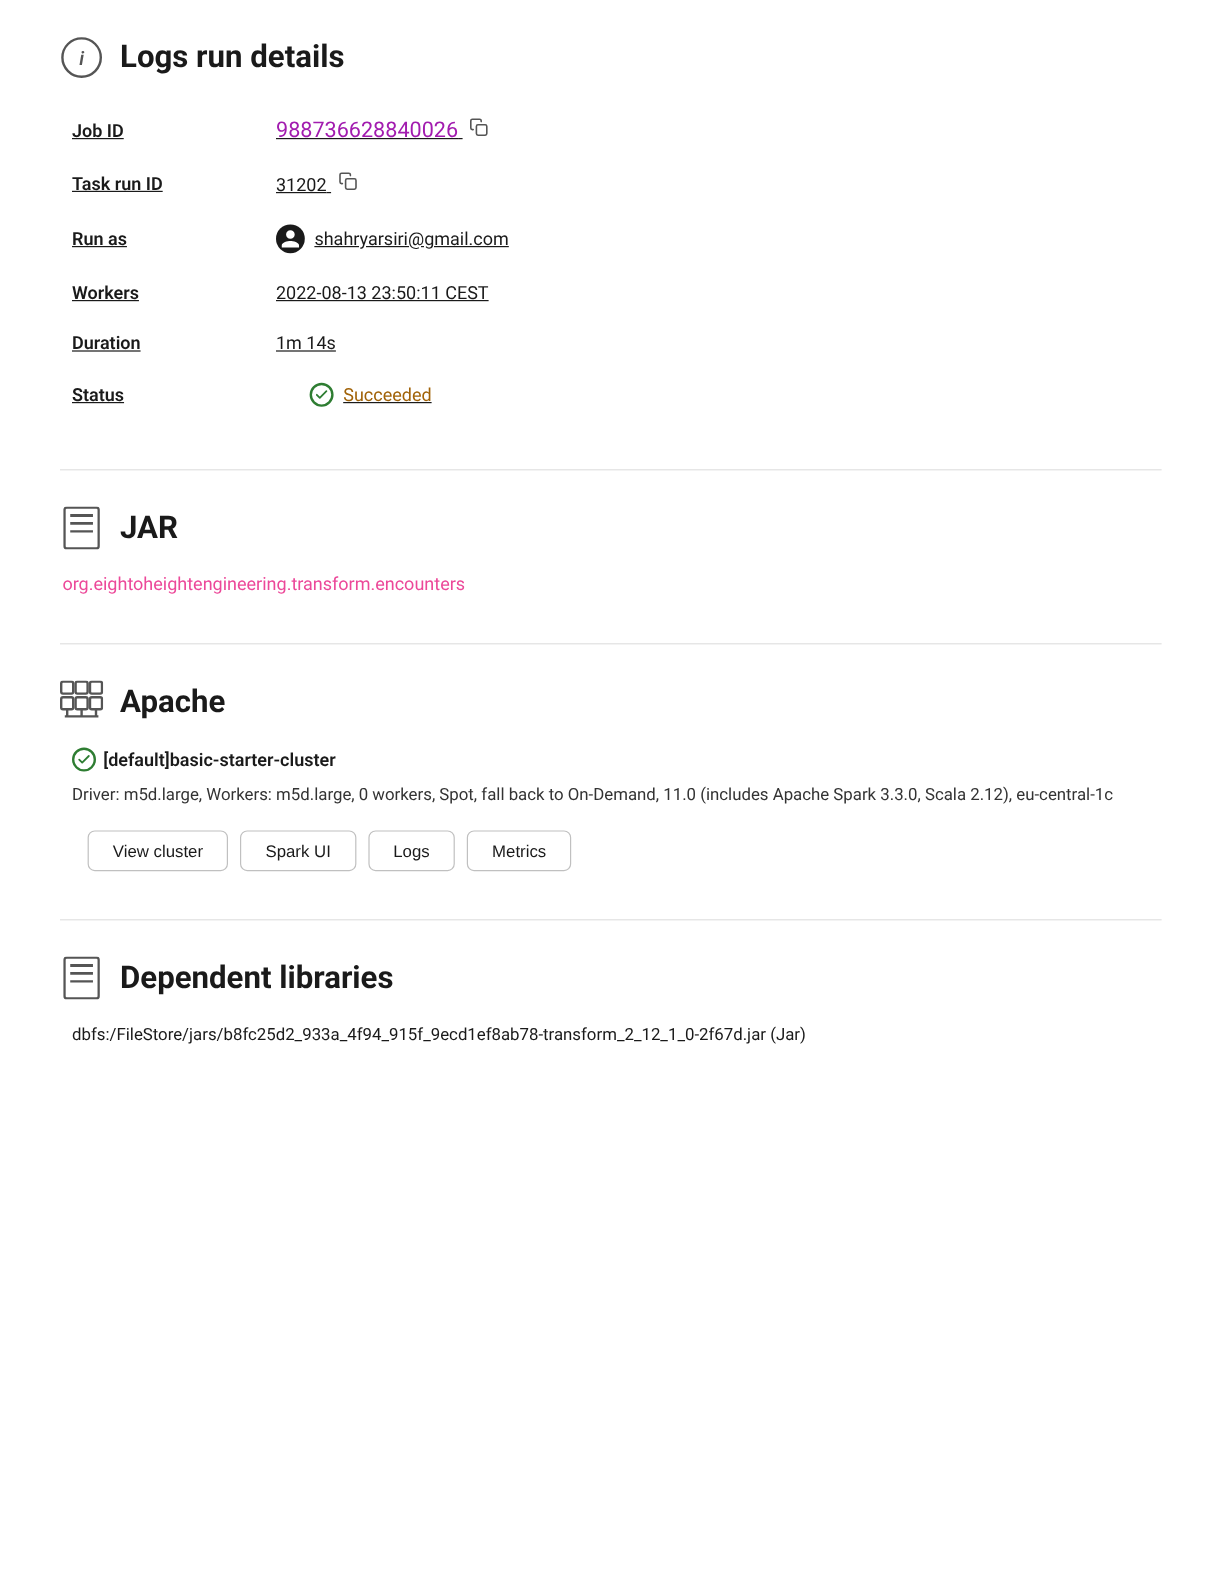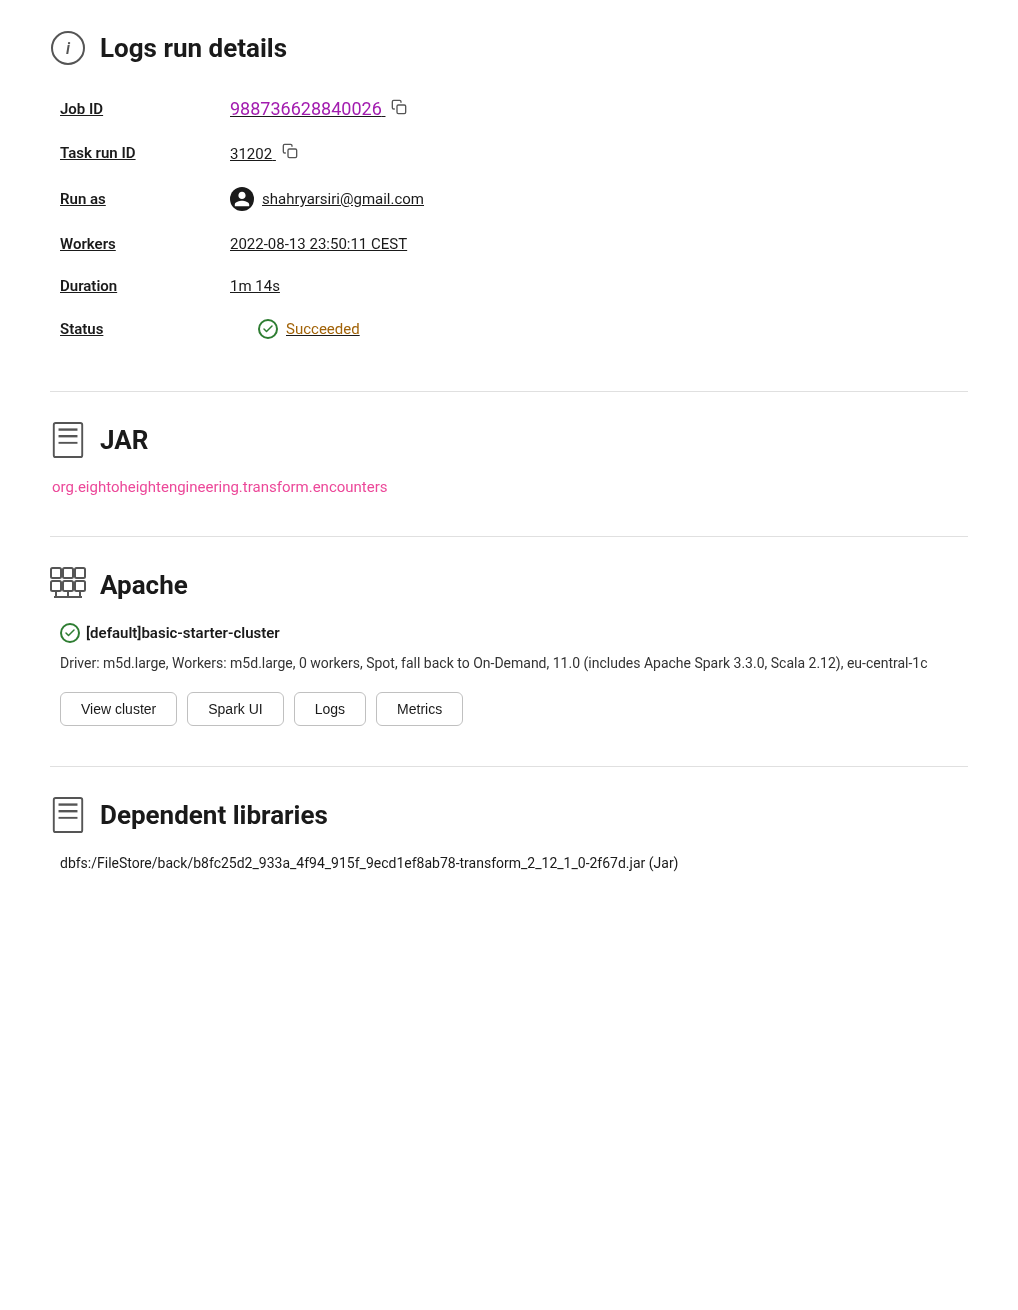--- a/index.html
+++ b/index.html
@@ -188,21 +188,21 @@
       color: #333;
       margin-bottom: 18px;
       margin-left: 10px;
       line-height: 1.5;
     }
 
     .compute-buttons {
       display: flex;
       gap: 10px;
       flex-wrap: wrap;
-      margin-left: 10px;
+      margin-left: 23px;
     }
 
     .compute-btn {
       padding: 8px 20px;
       border: 1.5px solid #c0c0c0;
       border-radius: 6px;
       background: #ffffff;
       font-size: 14px;
       font-weight: 500;
       color: #1a1a1a;
@@ -364,14 +364,14 @@
     <div class="section-icon">
       <svg width="32" height="36" viewBox="0 0 32 38" fill="none" xmlns="http://www.w3.org/2000/svg">
         <rect x="1" y="1" width="30" height="36" rx="2" stroke="#555" stroke-width="2" fill="none"></rect>
         <line x1="6" y1="8" x2="26" y2="8" stroke="#555" stroke-width="2.5"></line>
         <line x1="6" y1="15" x2="26" y2="15" stroke="#555" stroke-width="2.5"></line>
         <line x1="6" y1="22" x2="26" y2="22" stroke="#555" stroke-width="2"></line>
       </svg>
     </div>
     <h2 class="section-title">Dependent libraries</h2>
   </div>
-  <p class="dep-lib-content">dbfs:/FileStore/back/b8fc25d2_933a_4f94_915f_9ecd1ef8ab78-transform_2_12_1_0-2f67d.jar (Jar)</p>
+  <p class="dep-lib-content">dbfs:/FileStore/jars/b8fc25d2_933a_4f94_915f_9ecd1ef8ab78-transform_2_12_1_0-2f67d.jar (Jar)</p>
 </div>
 
 </body></html>

